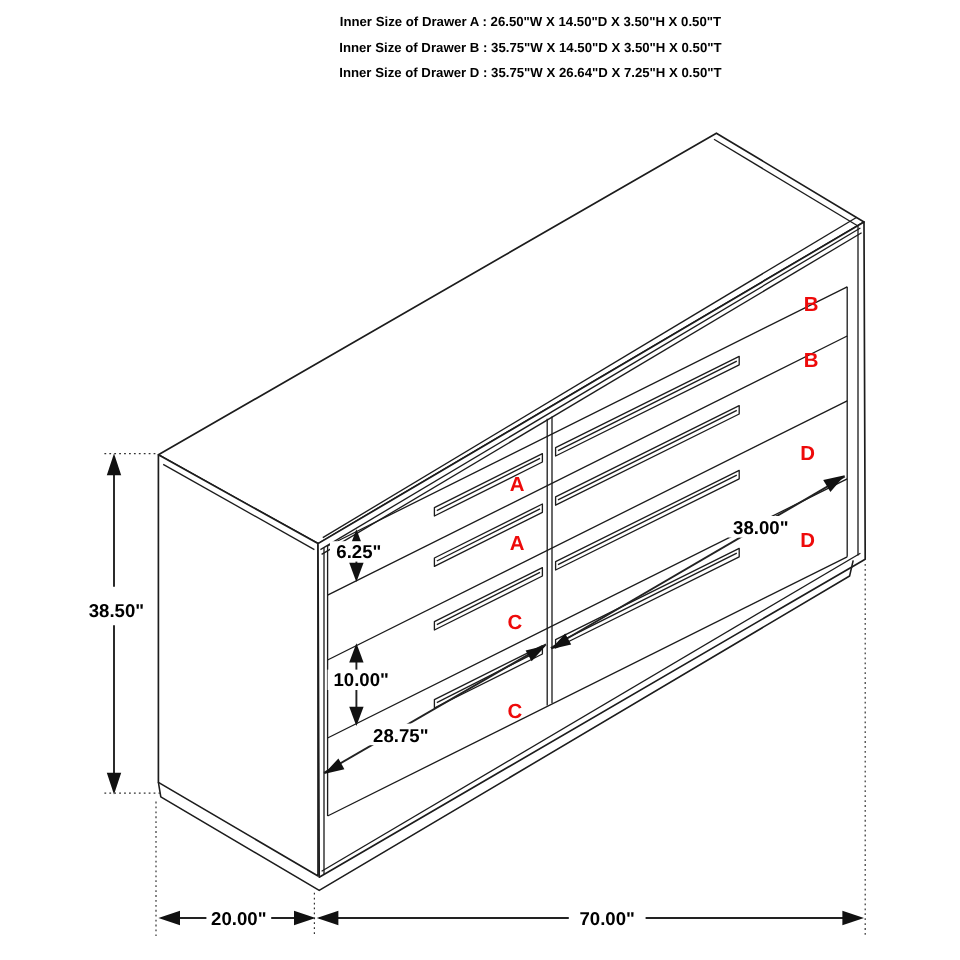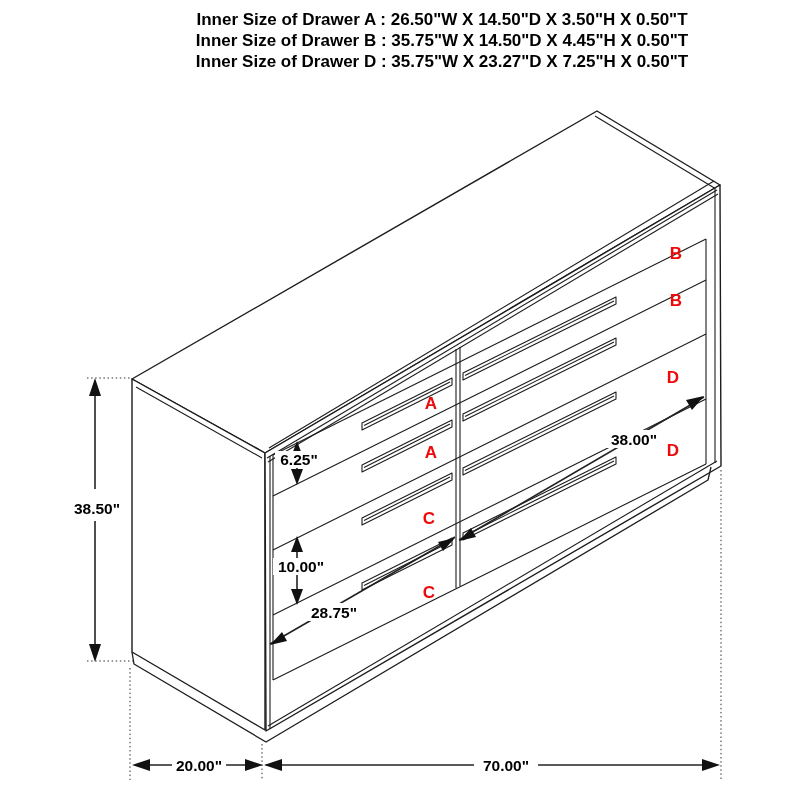--- a/index.html
+++ b/index.html
@@ -14,21 +14,21 @@
     height: 800px;
     background: #ffffff;
     overflow: hidden;
   }
   .spec-header {
     position: absolute;
     top: 9px;
     left: 84px;
     width: 716px;
     text-align: center;
-    font-size: 17px;
+    font-size: 11px;
     font-weight: 700;
     line-height: 21px;
     color: #000000;
     letter-spacing: 0px;
     white-space: nowrap;
   }
   .diagram-svg {
     position: absolute;
     top: 0;
     left: 0;
@@ -47,22 +47,22 @@
               font-size: 17px; font-weight: 700; }
   .textbg   { fill: #ffffff; stroke: none; }
 </style>
 </head>
 <body>
 
 <div class="stage">
 
   <div class="spec-header">
     <div>Inner Size of Drawer A : 26.50"W X 14.50"D X 3.50"H X 0.50"T</div>
-    <div>Inner Size of Drawer B : 35.75"W X 14.50"D X 4.45"H X 0.50"T</div>
-    <div>Inner Size of Drawer D : 35.75"W X 23.27"D X 7.25"H X 0.50"T</div>
+    <div>Inner Size of Drawer B : 35.75"W X 14.50"D X 3.50"H X 0.50"T</div>
+    <div>Inner Size of Drawer D : 35.75"W X 26.64"D X 7.25"H X 0.50"T</div>
   </div>
 
   <svg class="diagram-svg" width="800" height="800" viewBox="0 0 800 800">
 
     <g>
 
       <polygon class="face" points="132,379 597,111 720,185 265,453"></polygon>
       <path class="edge-thin" d="M269,448 L714,181"></path>
       <path class="edge-thin" d="M595,116 L716,189"></path>
 

